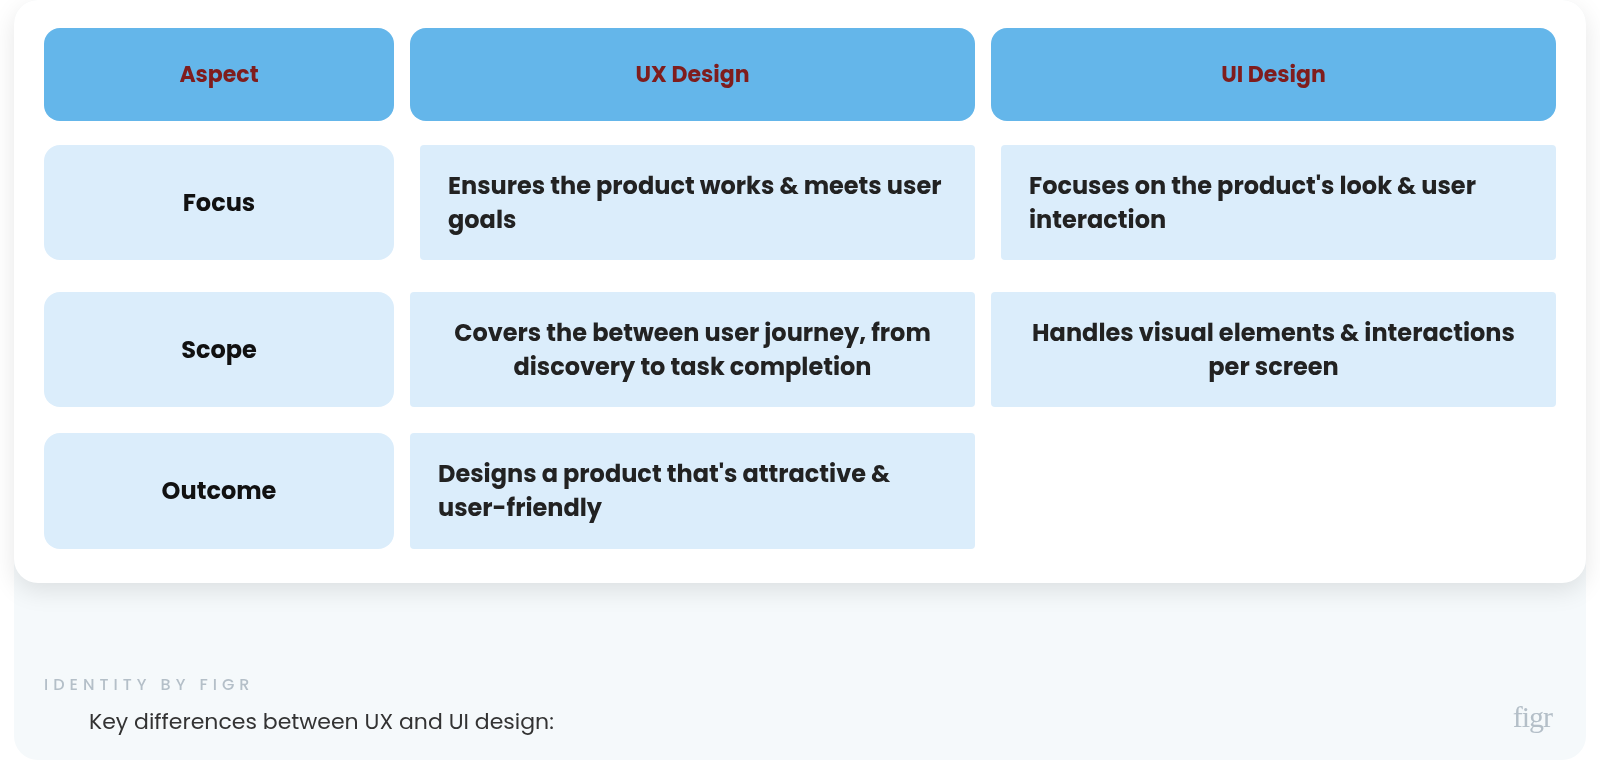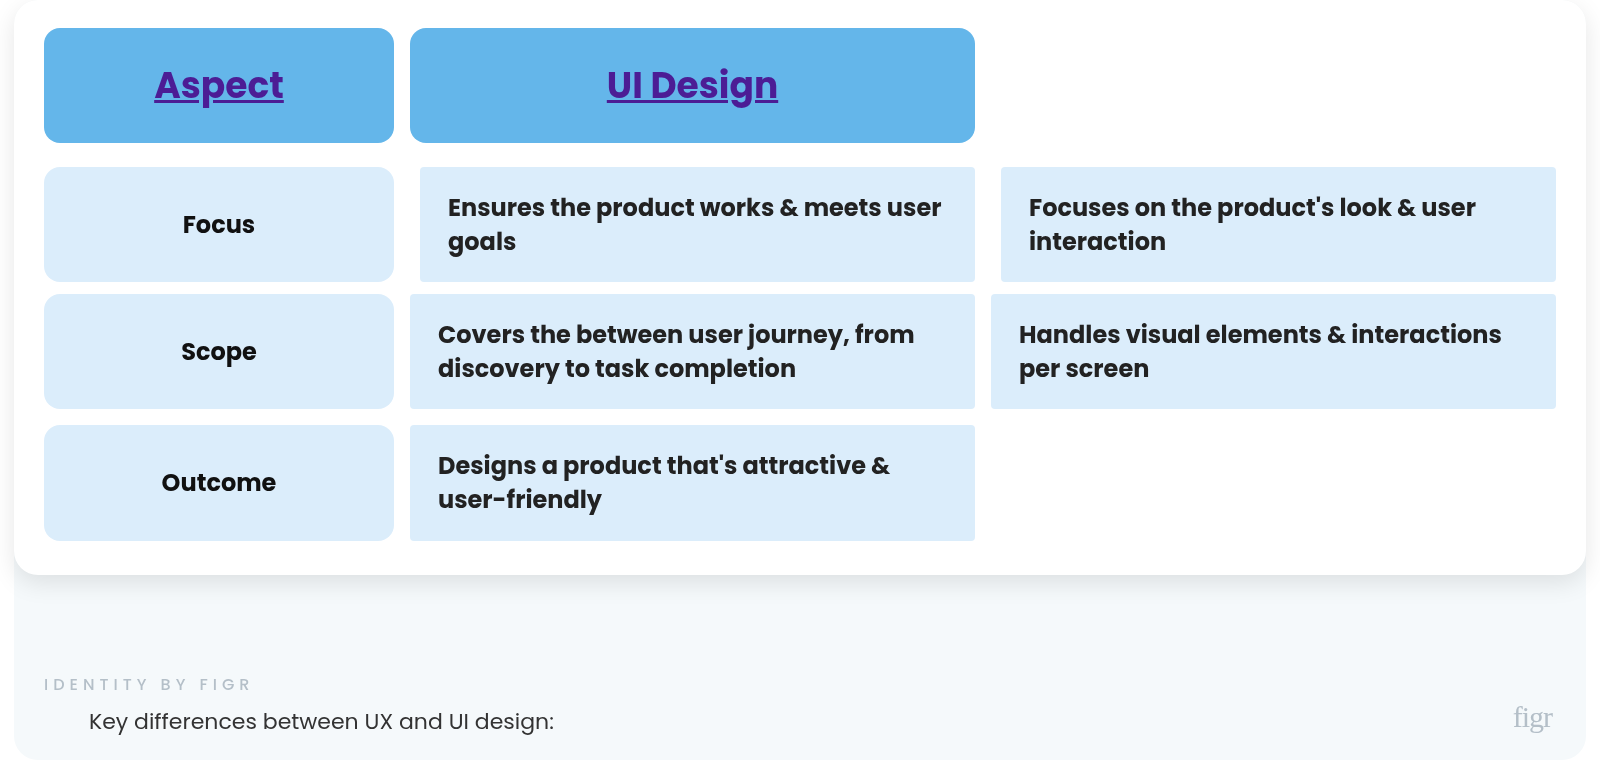--- a/index.html
+++ b/index.html
@@ -31,29 +31,28 @@
       box-shadow: 0 8px 24px rgba(0,0,0,0.10);
     }
     .grid {
       display: grid;
       grid-template-columns: 350px 1fr 1fr;
       gap: 16px;
       width: 100%;
     }
     .header-cell {
       background: #64b6ea;
-      color: #4c1d95;
+      color: #7f1d1d;
       border-radius: 16px;
       font-weight: 700;
-      font-size: 36px;
+      font-size: 22px;
       display: flex;
       align-items: center;
       justify-content: center;
       padding: 30px 20px;
-      text-decoration: underline;
     }
     .body-cell-label {
       background: #dbedfb;
       border-radius: 16px;
       font-weight: 700;
       font-size: 24px;
       color: #111;
       display: flex;
       align-items: center;
       justify-content: center;
@@ -101,28 +100,29 @@
       margin-top: 34px;
     }
   </style>
 </head>
 <body>
 
 <div class="outer-panel">
   <div class="card">
     <div class="grid header-row">
       <div class="header-cell">Aspect</div>
+      <div class="header-cell">UX Design</div>
       <div class="header-cell">UI Design</div>
     </div>
-    <div class="grid" style="margin-bottom:12px;gap:26px;">
+    <div class="grid" style="margin-bottom:32px;gap:26px;">
       <div class="body-cell-label">Focus</div>
       <div class="body-cell">Ensures the product works &amp; meets user goals</div>
       <div class="body-cell">Focuses on the product's look &amp; user interaction</div>
     </div>
-    <div class="grid" style="margin-bottom:16px;">
+    <div class="grid" style="margin-bottom:26px;text-align:center;">
       <div class="body-cell-label">Scope</div>
       <div class="body-cell">Covers the between user journey, from discovery to task completion</div>
       <div class="body-cell">Handles visual elements &amp; interactions per screen</div>
     </div>
     <div class="grid">
       <div class="body-cell-label">Outcome</div>
       <div class="body-cell">Designs a product that's attractive &amp; user-friendly</div>
     </div>
   </div>
 

